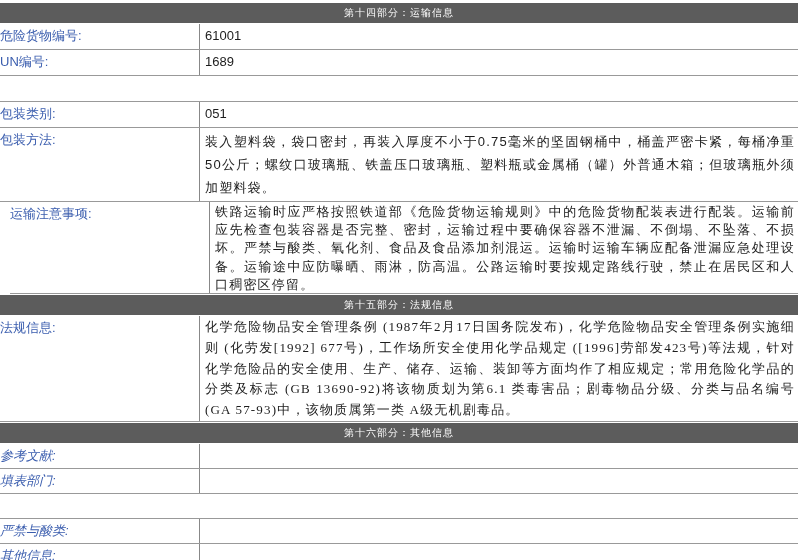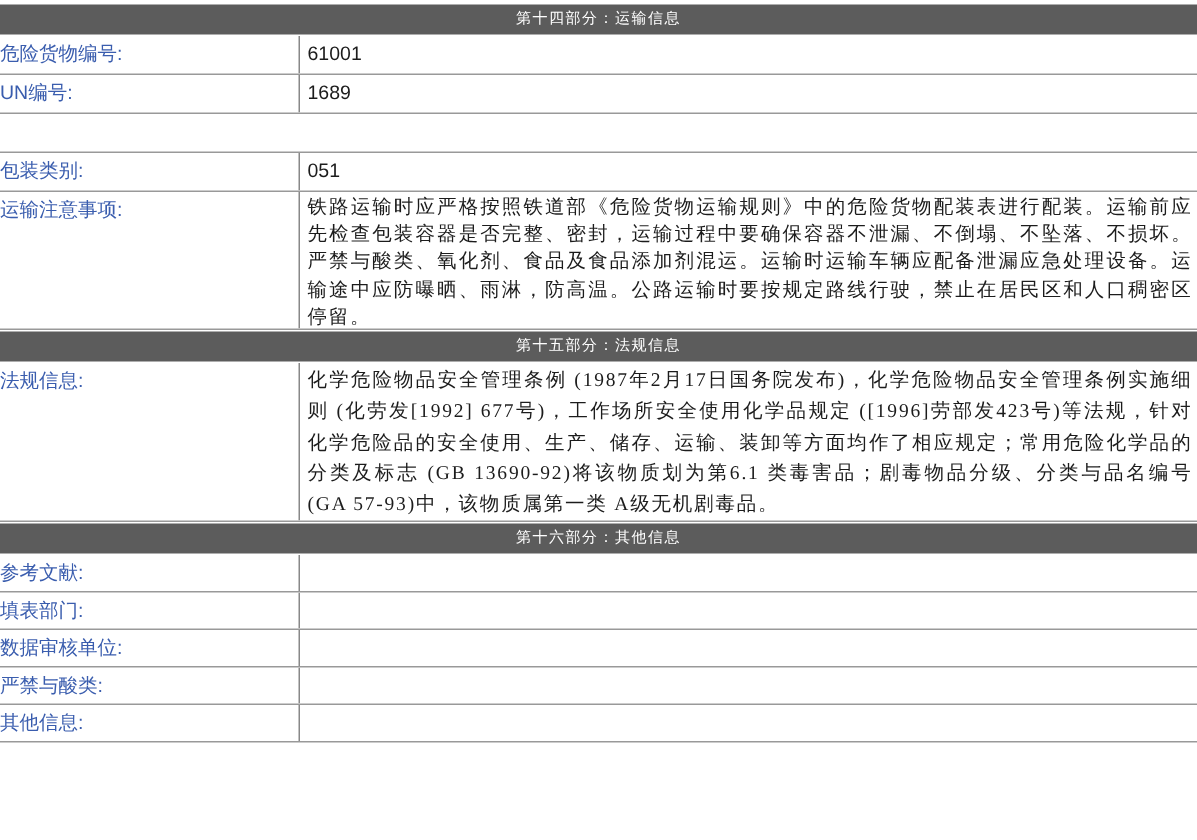--- a/index.html
+++ b/index.html
@@ -15,26 +15,26 @@
   }
   .row { display:flex; border-bottom:1px solid var(--grid,#999); overflow:hidden; }
   .cell { box-sizing:border-box; font-size:13px; }
   .cell.label {
     width:200px; flex:0 0 200px; padding-right:7px;
     color:var(--label,#3a5dae); border-right:1px solid var(--divider,#888);
   }
   .cell.value { flex:1; padding-left:5px; color:var(--text,#1c1c1c); overflow:hidden; }
   
   .r25 { height:25px; } .r25 .cell { line-height:24px; }
-  .r24 { height:24px; } .r24 .cell { line-height:23px; }
+  .r24 { height:24px;font-style:italic; } .r24 .cell { line-height:23px; }
   
   .multi .cell.label { padding-top:4px; line-height:16px; }
   .multi .cell.value { text-align:justify; letter-spacing:1.2px; padding-right:3px; }
   .row-pack-method { height:73px; } .row-pack-method .cell.value { line-height:23px; padding-top:2px; }
-  .row-transport   { height:91px; } .row-transport .cell.value { line-height:18.2px; padding-top:1px; }
+  .row-transport   { height:91px;margin-left:10px; } .row-transport .cell.value { line-height:18.2px; padding-top:1px; }
   .row-regulatory  { height:105px; } .row-regulatory .cell.value { line-height:20.8px; padding-top:1px;font-family:Liberation Serif, serif; }
 </style>
 </head>
 <body>
 
 <div class="page">
 
   <div class="section-bar">第十四部分：运输信息</div>
 
   <div class="row r25">
@@ -45,20 +45,24 @@
     <div class="cell label">UN编号:</div>
     <div class="cell value">1689</div>
   </div>
   <div class="row r25">
     <div class="cell value"></div>
   </div>
   <div class="row r25">
     <div class="cell label">包装类别:</div>
     <div class="cell value">051</div>
   </div>
+  <div class="row multi row-pack-method">
+    <div class="cell label">包装方法:</div>
+    <div class="cell value">装入塑料袋，袋口密封，再装入厚度不小于0.75毫米的坚固钢桶中，桶盖严密卡紧，每桶净重50公斤；螺纹口玻璃瓶、铁盖压口玻璃瓶、塑料瓶或金属桶（罐）外普通木箱；但玻璃瓶外须加塑料袋。</div>
+  </div>
   <div class="row multi row-transport">
     <div class="cell label">运输注意事项:</div>
     <div class="cell value">铁路运输时应严格按照铁道部《危险货物运输规则》中的危险货物配装表进行配装。运输前应先检查包装容器是否完整、密封，运输过程中要确保容器不泄漏、不倒塌、不坠落、不损坏。严禁与酸类、氧化剂、食品及食品添加剂混运。运输时运输车辆应配备泄漏应急处理设备。运输途中应防曝晒、雨淋，防高温。公路运输时要按规定路线行驶，禁止在居民区和人口稠密区停留。</div>
   </div>
 
   <div class="section-bar">第十五部分：法规信息</div>
 
   <div class="row multi row-regulatory">
     <div class="cell label">法规信息:</div>
     <div class="cell value">化学危险物品安全管理条例 (1987年2月17日国务院发布)，化学危险物品安全管理条例实施细则 (化劳发[1992] 677号)，工作场所安全使用化学品规定 ([1996]劳部发423号)等法规，针对化学危险品的安全使用、生产、储存、运输、装卸等方面均作了相应规定；常用危险化学品的分类及标志 (GB 13690-92)将该物质划为第6.1 类毒害品；剧毒物品分级、分类与品名编号(GA 57-93)中，该物质属第一类 A级无机剧毒品。</div>
@@ -68,21 +72,20 @@
 
   <div class="row r24">
     <div class="cell label">参考文献:</div>
     <div class="cell value"></div>
   </div>
   <div class="row r24">
     <div class="cell label">填表部门:</div>
     <div class="cell value"></div>
   </div>
   <div class="row r24">
-    <div class="cell label">数据审核单位:</div>
     <div class="cell value"></div>
   </div>
   <div class="row r24">
     <div class="cell label">严禁与酸类:</div>
     <div class="cell value"></div>
   </div>
   <div class="row r24">
     <div class="cell label">其他信息:</div>
     <div class="cell value"></div>
   </div>

